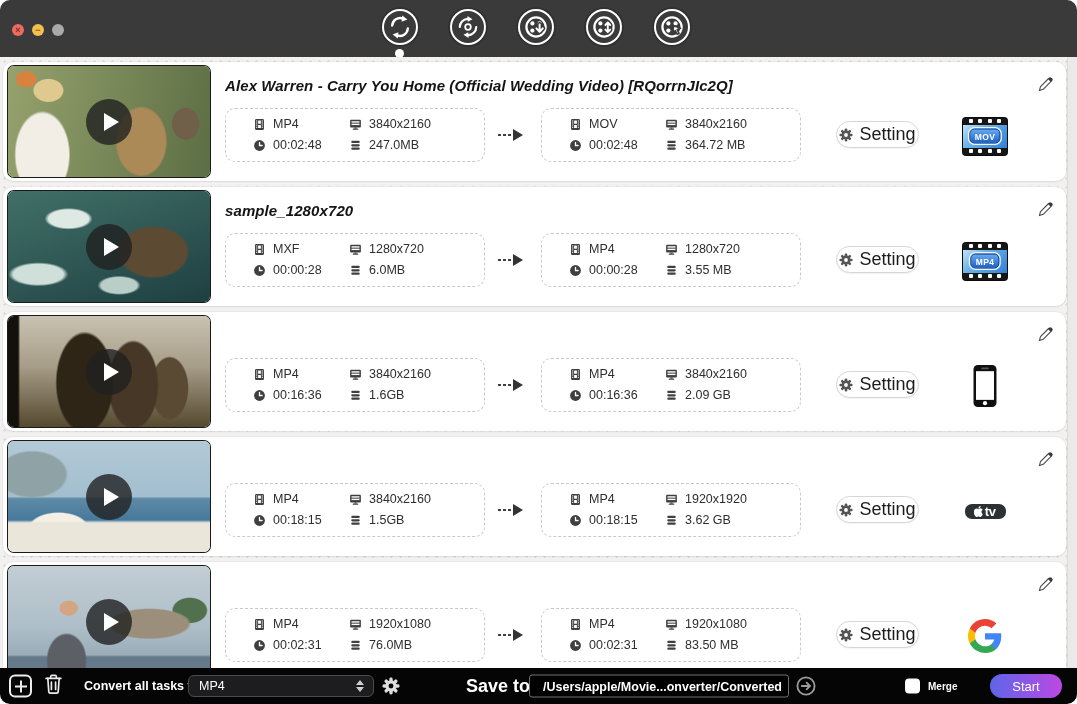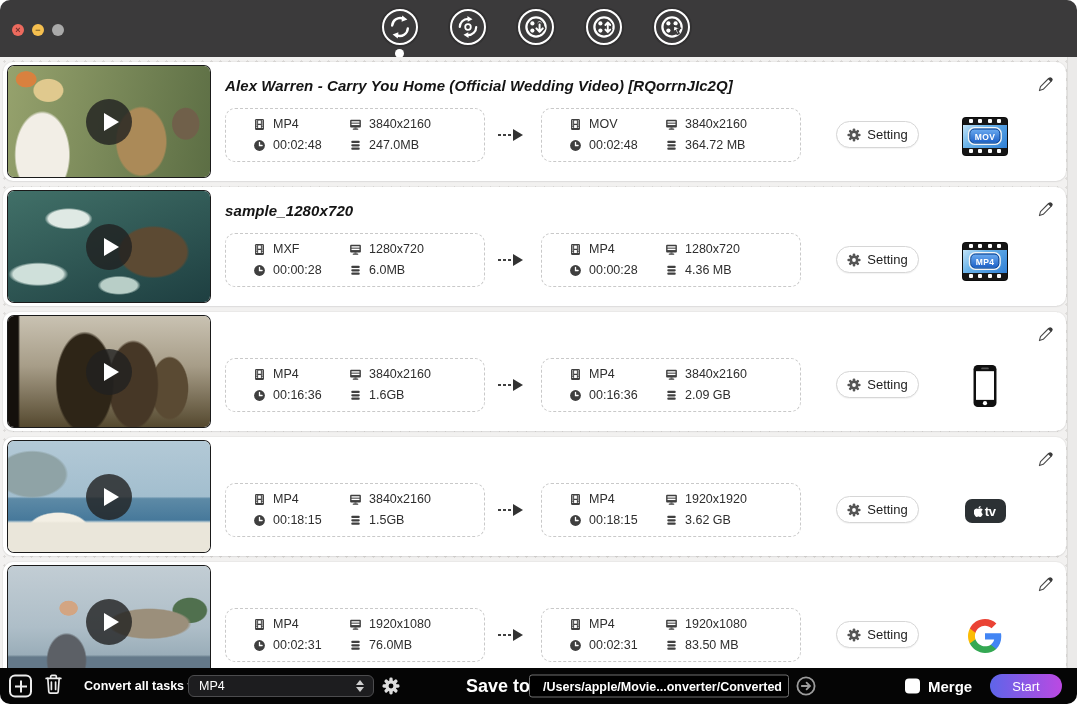--- a/index.html
+++ b/index.html
@@ -76,34 +76,34 @@
          display:grid; grid-template-columns:96px auto; align-content:space-between; padding:8px 10px 9px 27px; }
   .box.src { left:222px; } .box.dst { left:538px; }
   .cell { display:flex; align-items:center; gap:7px; font-size:12.5px; color:#2e2e2e; }
   .ic { width:13px; height:13px; color:#3f3f3f; flex:none; }
   .arrow { position:absolute; left:495px; top:67px; display:flex; align-items:center; }
   .arrow i { width:2.5px; height:2.5px; background:#3f3f3f; margin-right:2.5px; display:block; }
   .arrow b { display:block; width:0; height:0; border-left:10px solid #333; border-top:6.5px solid transparent; border-bottom:6.5px solid transparent; }
 
   .setting { position:absolute; left:833px; top:59px; width:83px; height:27px; background:#fff; border:1px solid #d6d6d6;
              border-radius:14px; display:flex; align-items:center; justify-content:center; gap:6px;
-             font-family:inherit; font-size:13px; color:#1c1c1c; box-shadow:0 1px 1px rgba(0,0,0,.05); cursor:pointer; }
+             font-family:inherit; font-size:18px; color:#1c1c1c; box-shadow:0 1px 1px rgba(0,0,0,.05); cursor:pointer; }
   .setting .ic { width:14px; height:14px; color:#555; }
   .outicon { position:absolute; left:950px; top:46px; width:64px; height:56px; display:flex; align-items:center; justify-content:center; }
   .pencil { position:absolute; left:1033px; top:13px; width:19px; height:19px; }
 
   
   .filmstrip { position:relative; width:44px; height:37px; background:#161616; border-radius:3px; overflow:hidden; box-shadow:0 0 0 1px #0b0b0b; }
   .strip { height:7px; display:flex; align-items:center; justify-content:space-evenly; background:#161616; }
   .strip span { width:3.8px; height:3.8px; background:#fff; border-radius:1px; display:block; }
   .screen { height:23px; background:linear-gradient(135deg,#c3e4f8 0%,#6db5ea 35%,#2f7fd6 100%); }
   .fbadge { position:absolute; left:50%; top:50%; transform:translate(-50%,-50%); padding:1.5px 4.5px; font-size:8.5px; font-weight:700;
             color:#fff; background:linear-gradient(180deg,#6aa9ef,#1e62c8); border:1px solid #0d3f8f; border-radius:5px;
             box-shadow:0 0 0 1.5px #f4f4f4; letter-spacing:.3px; }
-  .atv { width:41px; height:24px; background:#2c3134; border-radius:7px; display:flex; align-items:center; justify-content:center; gap:1.5px; }
+  .atv { width:41px; height:15px; background:#2c3134; border-radius:7px; display:flex; align-items:center; justify-content:center; gap:1.5px; }
   .atv .tvtxt { color:#fff; font-size:13px; font-weight:700; letter-spacing:-.3px; }
 
   
   .footer { position:absolute; left:0; bottom:0; width:100%; height:36px; background:#050505; }
   .fitem { position:absolute; top:50%; transform:translateY(-50%); }
   .plus { left:9px; width:23px; height:23px; border:2px solid #ececec; border-radius:6px; position:absolute; cursor:pointer; }
   .plus::before,.plus::after { content:""; position:absolute; left:50%; top:50%; background:#ececec; transform:translate(-50%,-50%); }
   .plus::before { width:12px; height:2px; } .plus::after { width:2px; height:12px; }
   .trash { left:44px; cursor:pointer; }
   .lbl { color:#fff; white-space:nowrap; }
@@ -113,21 +113,21 @@
   .select::before,.select::after { content:""; position:absolute; right:9px; border-left:4px solid transparent; border-right:4px solid transparent; }
   .select::before { top:4px; border-bottom:5px solid #cfcfcf; }
   .select::after { bottom:4px; border-top:5px solid #cfcfcf; }
   .gear-foot { left:382px; width:18px; height:18px; color:#dedede; position:absolute; cursor:pointer; }
   .lbl-save { left:466px; font-size:18px; font-weight:700; }
   .savefield { left:529px; width:260px; height:23px; background:#000; border:1px solid #707070; border-radius:3px;
                display:flex; align-items:center; gap:7px; padding:0 6px; position:absolute; cursor:pointer; }
   .savefield .path { color:#fff; font-size:12.5px; font-weight:700; white-space:nowrap; }
   .goarrow { left:796px; width:20px; height:20px; position:absolute; cursor:pointer; }
   .mergebox { left:905px; width:15px; height:15px; background:#fff; border-radius:4px; position:absolute; cursor:pointer; }
-  .lbl-merge { left:928px; font-size:15px; font-weight:600; }
+  .lbl-merge { left:928px; font-size:10px; font-weight:600; }
   .start { left:990px; width:72px; height:24px; border:none; border-radius:12px; position:absolute; top:50%; transform:translateY(-50%);
            background:linear-gradient(90deg,#5e65e9,#bb49e2); color:#fff; font-family:inherit; font-size:13px; cursor:pointer; }
 </style>
 </head>
 <body>
 
 <svg width="0" height="0" style="position:absolute">
   <defs>
     <symbol id="i-film" viewBox="0 0 14 14">
       <rect x="2.2" y="1.2" width="9.6" height="11.6" rx="1.3" fill="currentColor"></rect>
@@ -406,21 +406,21 @@
         <div class="cell">
             <svg class="ic">
               <use href="#i-clock"></use>
             </svg>
             <span>00:00:28</span>
           </div>
         <div class="cell">
             <svg class="ic">
               <use href="#i-size"></use>
             </svg>
-            <span>4.36 MB</span>
+            <span>3.55 MB</span>
           </div>
       </div>
       <button class="setting">
           <svg class="ic">
             <use href="#i-gear"></use>
           </svg>
           <span>Setting</span>
         </button>
       <div class="outicon">
         <div class="filmstrip">

